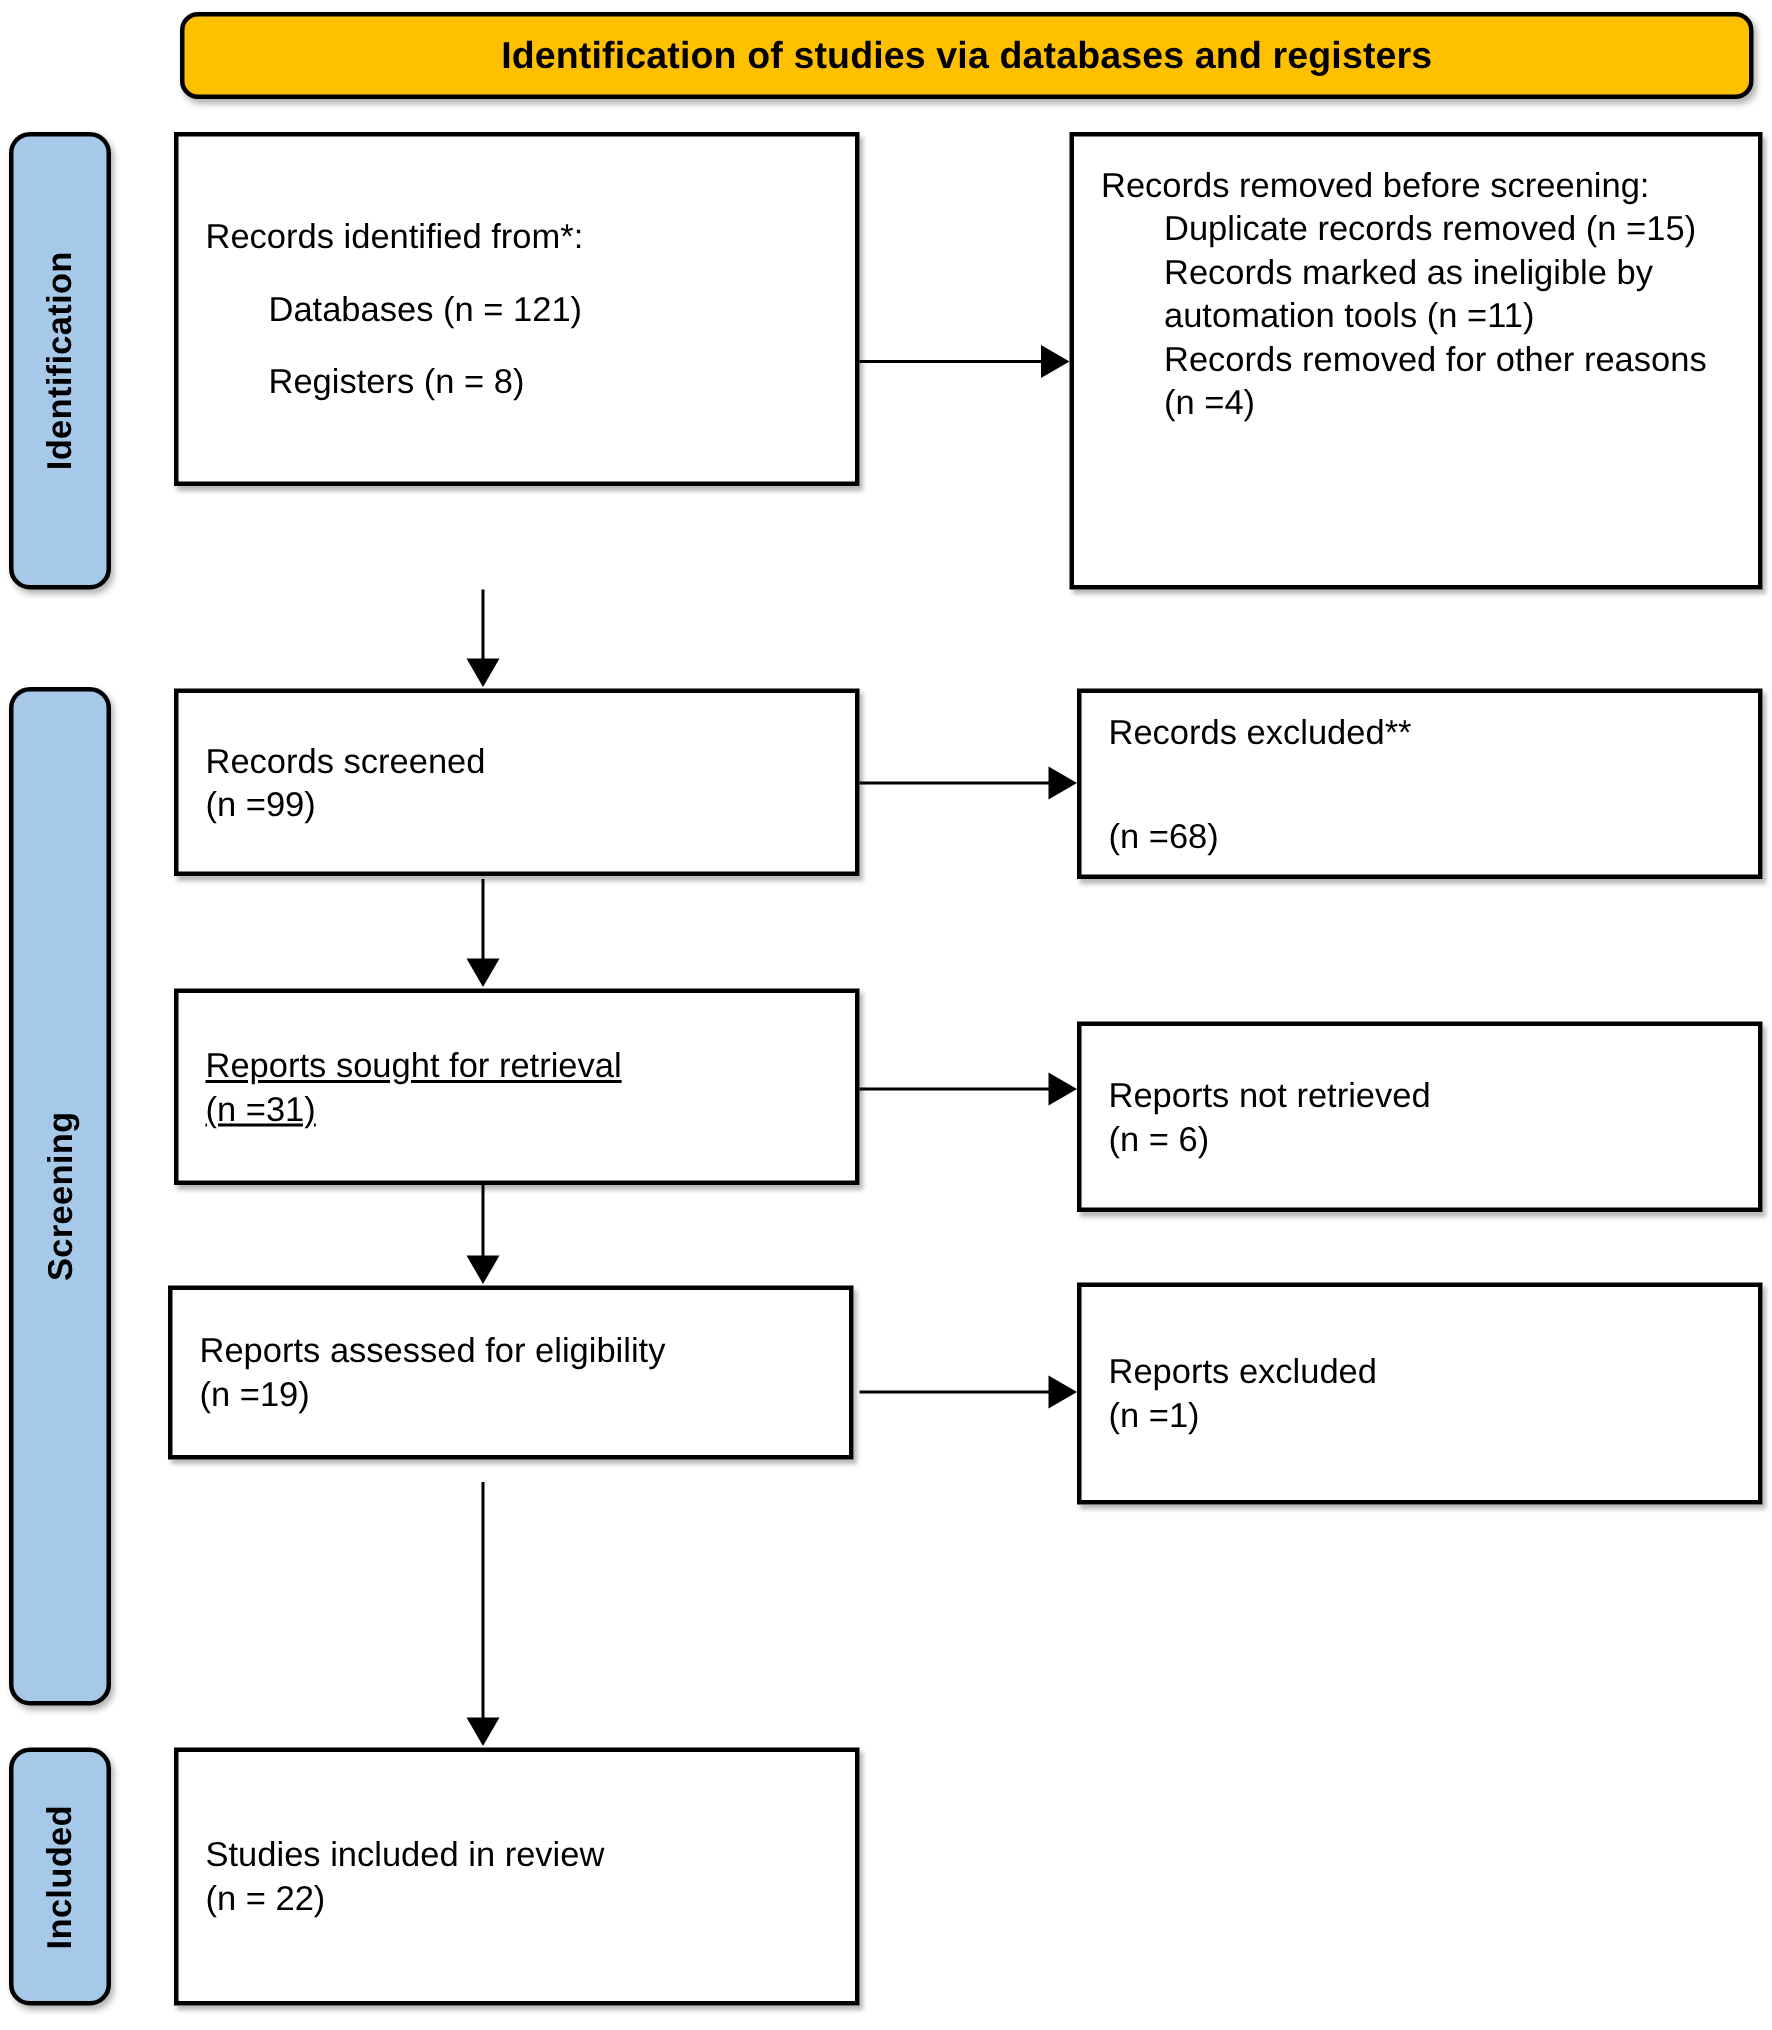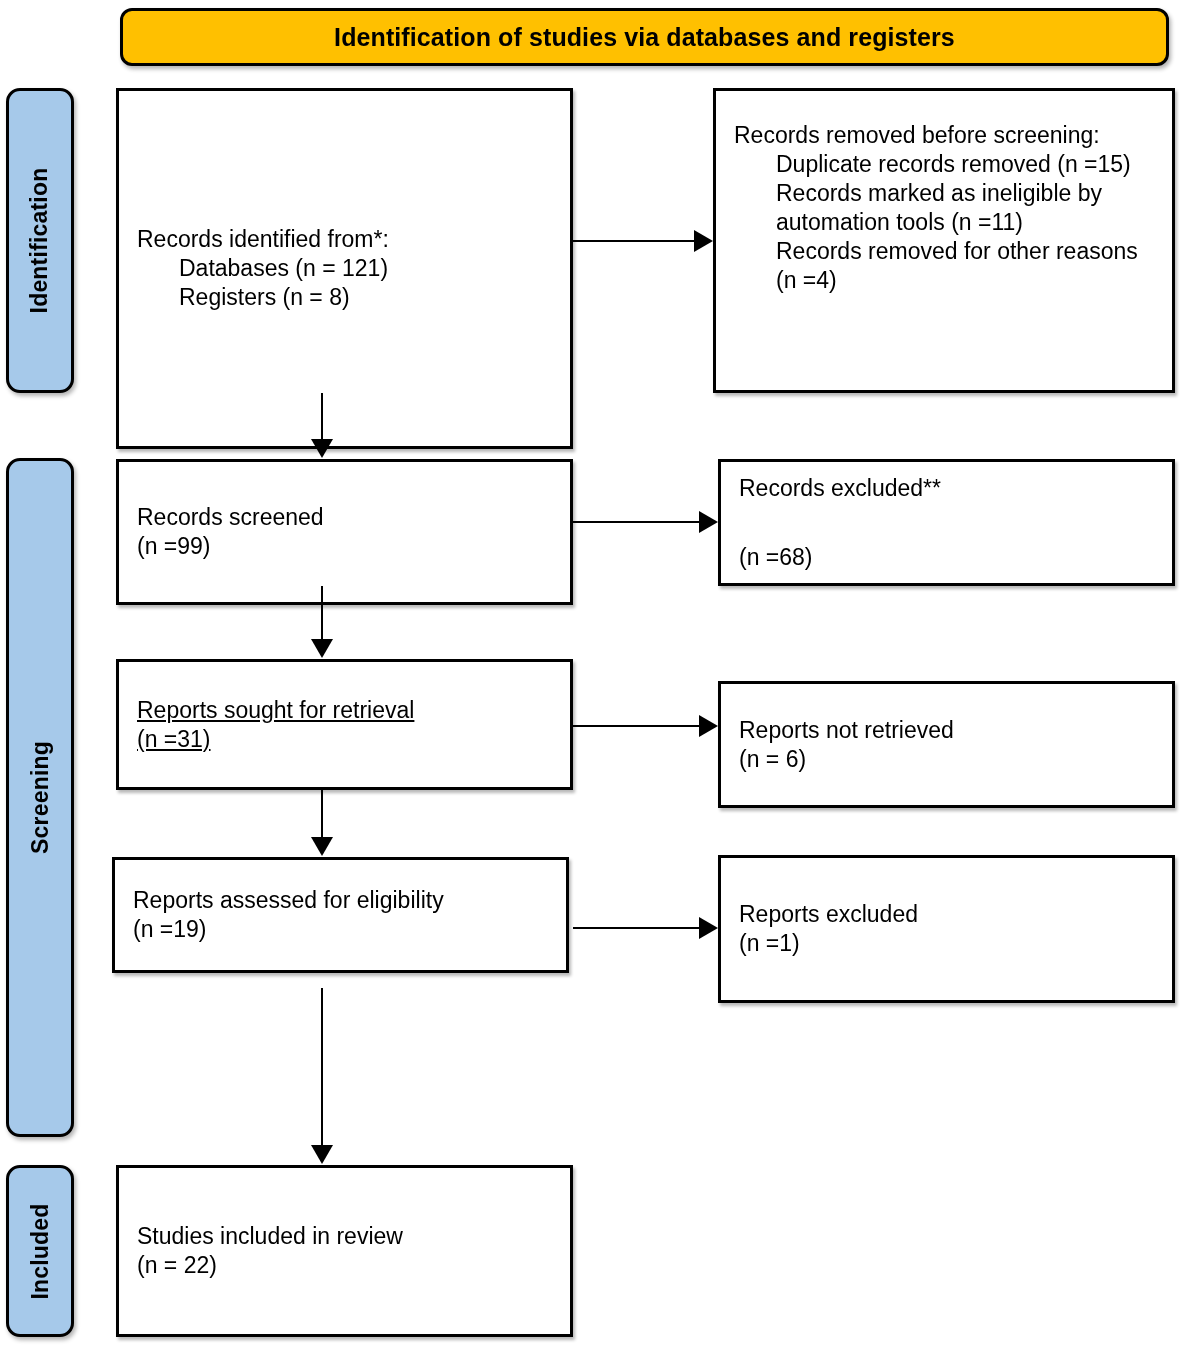--- a/index.html
+++ b/index.html
@@ -82,29 +82,29 @@
   .line {
     font-size: 23px;
     color: #000000;
     line-height: 1.26;
     white-space: nowrap;
   }
   .line.wrap { white-space: normal; }
   .line.indent { padding-left: 42px; }
 
   
-  .box-identified      { left: 116px; top: 88px;   width: 457px; height: 361px; }
-  .box-screened        { left: 116px; top: 459px;  width: 457px; height: 146px; }
+  .box-identified      { left: 116px; top: 88px;   width: 457px; height: 236px; gap: 20px; }
+  .box-screened        { left: 116px; top: 459px;  width: 457px; height: 125px; }
   .box-sought          { left: 116px; top: 659px;  width: 457px; height: 131px; text-decoration: underline; }
   .box-assessed        { left: 112px; top: 857px;  width: 457px; height: 116px; }
   .box-included        { left: 116px; top: 1165px; width: 457px; height: 172px; }
 
   
   .box-removed         { left: 713px; top: 88px;   width: 462px; height: 305px;
-                         justify-content: flex-start; padding-top: 30px; }
+                         justify-content: flex-start; padding-top: 18px; }
   .box-excluded1       { left: 718px; top: 459px;  width: 457px; height: 127px; gap: 40px; }
   .box-notretrieved    { left: 718px; top: 663px;  width: 457px; height: 127px; margin-top: 18px; }
   .box-excluded2       { left: 718px; top: 855px;  width: 457px; height: 148px; }
 
   
   .conn-v {
     position: absolute;
     width: 2px;
     background: #000000;
   }

